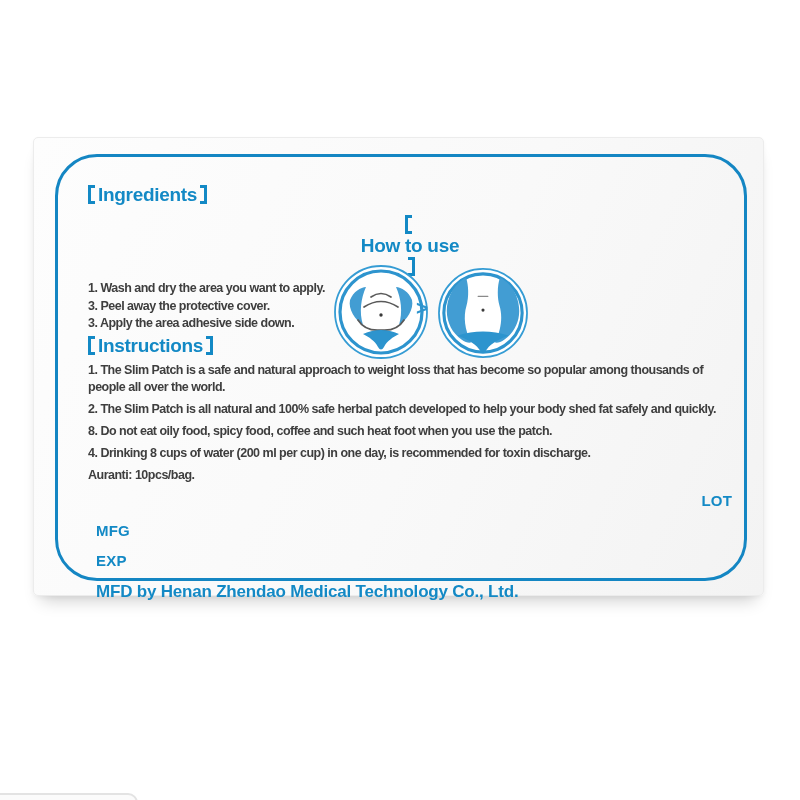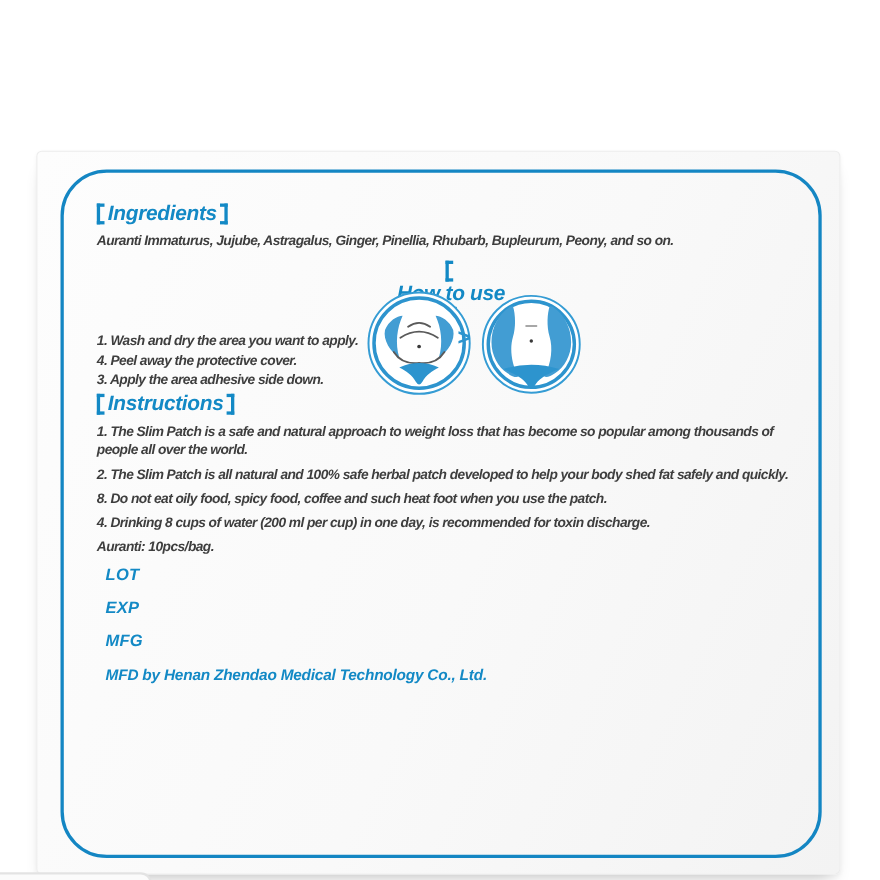--- a/index.html
+++ b/index.html
@@ -3,25 +3,24 @@
 <meta charset="utf-8">
 <style>
   * { margin:0; padding:0; box-sizing:border-box; }
   html,body { width:800px; height:800px; background:#ffffff; }
   body { font-family:"Liberation Sans", sans-serif; }
 
   .stage { position:relative; width:800px; height:800px; background:#ffffff; overflow:hidden; }
 
   
   .card {
-    position:absolute; left:33px; top:137px; width:731px; height:658px;
+    position:absolute; left:33px; top:137px; width:731px; height:459px;
     background:linear-gradient(115deg,#fdfdfd 0%,#f9f9f9 55%,#f3f3f3 100%);
     border:1px solid #ececec; border-radius:5px;
     box-shadow:0 12px 16px -8px rgba(0,0,0,0.20), 0 2px 4px rgba(0,0,0,0.04);
-    font-style:italic;
   }
   .blue-frame {
     position:absolute; left:21px; top:16px; right:16px; bottom:14px;
     border:3px solid #1486c3; border-radius:42px;
     padding:26px 12px 0 30px;
   }
 
   
   .heading { display:flex; align-items:center; color:#1389c5; font-size:19px; font-weight:700;
              letter-spacing:-0.3px; line-height:23px; }
@@ -36,23 +35,23 @@
   .body-text { color:#3e3e3e; font-size:12.5px; font-weight:700; letter-spacing:-0.5px; }
   .one-line  { white-space:nowrap; line-height:17px; }
   .step      { white-space:nowrap; line-height:17.5px; }
   .inst-item { max-width:658px; line-height:17px; margin-bottom:5px; }
   .inst-item.nowrap { white-space:nowrap; }
   .pkg-line  { line-height:17px; margin-top:0; }
 
   
   .field { color:#1389c5; font-weight:700; font-size:15px; line-height:18px;
            letter-spacing:0.2px; margin-left:8px; }
-  .field.lot { margin-top:8px; }
+  .field.lot { margin-top:8px;text-align:right; }
   .field.mid { margin-top:12px; }
-  .mfd { color:#1389c5; font-weight:700; font-size:14px; line-height:19px;
+  .mfd { color:#1389c5; font-weight:700; font-size:17px; line-height:19px;
          letter-spacing:-0.2px; margin-left:8px; margin-top:12px; }
 
   
   .diagram-group { position:absolute; left:0; top:0; width:800px; height:800px; pointer-events:none; }
   .belly-svg { position:absolute; }
   .belly-before { left:333px; top:264px; }
   .belly-after  { left:437px; top:267px; }
   .arrow-gt { position:absolute; left:416px; top:296px; color:#2d94ce;
               font-size:21px; font-weight:700; }
 
@@ -66,50 +65,49 @@
 <div class="stage">
 
   <div class="card">
     <div class="blue-frame">
 
       <div class="heading hd-ing">
         <span class="bracket left"></span>
         <span>Ingredients</span>
         <span class="bracket right"></span>
       </div>
-      <div class="body-text one-line">Auranti Immaturus, Jujube, Astragalus, Ginger, Pinellia, Rhubarb, Bupleurum, Peony, and so on.</div>
 
       <div class="heading hd-use">
         <span class="bracket left"></span>
         <span>How to use</span>
         <span class="bracket right"></span>
       </div>
       <div>
         <div class="body-text step">1. Wash and dry the area you want to apply.</div>
-        <div class="body-text step">4. Peel away the protective cover.</div>
+        <div class="body-text step">3. Peel away the protective cover.</div>
         <div class="body-text step">3. Apply the area adhesive side down.</div>
       </div>
 
       <div class="heading hd-inst">
         <span class="bracket left"></span>
         <span>Instructions</span>
         <span class="bracket right"></span>
       </div>
       <div>
         <div class="body-text inst-item">1. The Slim Patch is a safe and natural approach to weight loss that has become so popular among thousands of people all over the world.</div>
         <div class="body-text inst-item nowrap">2. The Slim Patch is all natural and 100% safe herbal patch developed to help your body shed fat safely and quickly.</div>
         <div class="body-text inst-item nowrap">8. Do not eat oily food, spicy food, coffee and such heat foot when you use the patch.</div>
         <div class="body-text inst-item nowrap">4. Drinking 8 cups of water (200 ml per cup) in one day, is recommended for toxin discharge.</div>
       </div>
 
       <div class="body-text one-line pkg-line">Auranti: 10pcs/bag.</div>
 
       <div class="field lot">LOT</div>
+      <div class="field mid">MFG</div>
       <div class="field mid">EXP</div>
-      <div class="field mid">MFG</div>
       <div class="mfd">MFD by Henan Zhendao Medical Technology Co., Ltd.</div>
 
     </div>
   </div>
 
   <div class="diagram-group">
 
     <svg class="belly-svg belly-before" width="96" height="96" viewBox="0 0 96 96" xmlns="http://www.w3.org/2000/svg">
       <circle cx="48" cy="48" r="46" fill="#ffffff" stroke="#359cd4" stroke-width="1.8"></circle>
       <circle cx="48" cy="48" r="41" fill="#ffffff" stroke="#2d94ce" stroke-width="3.2"></circle>

